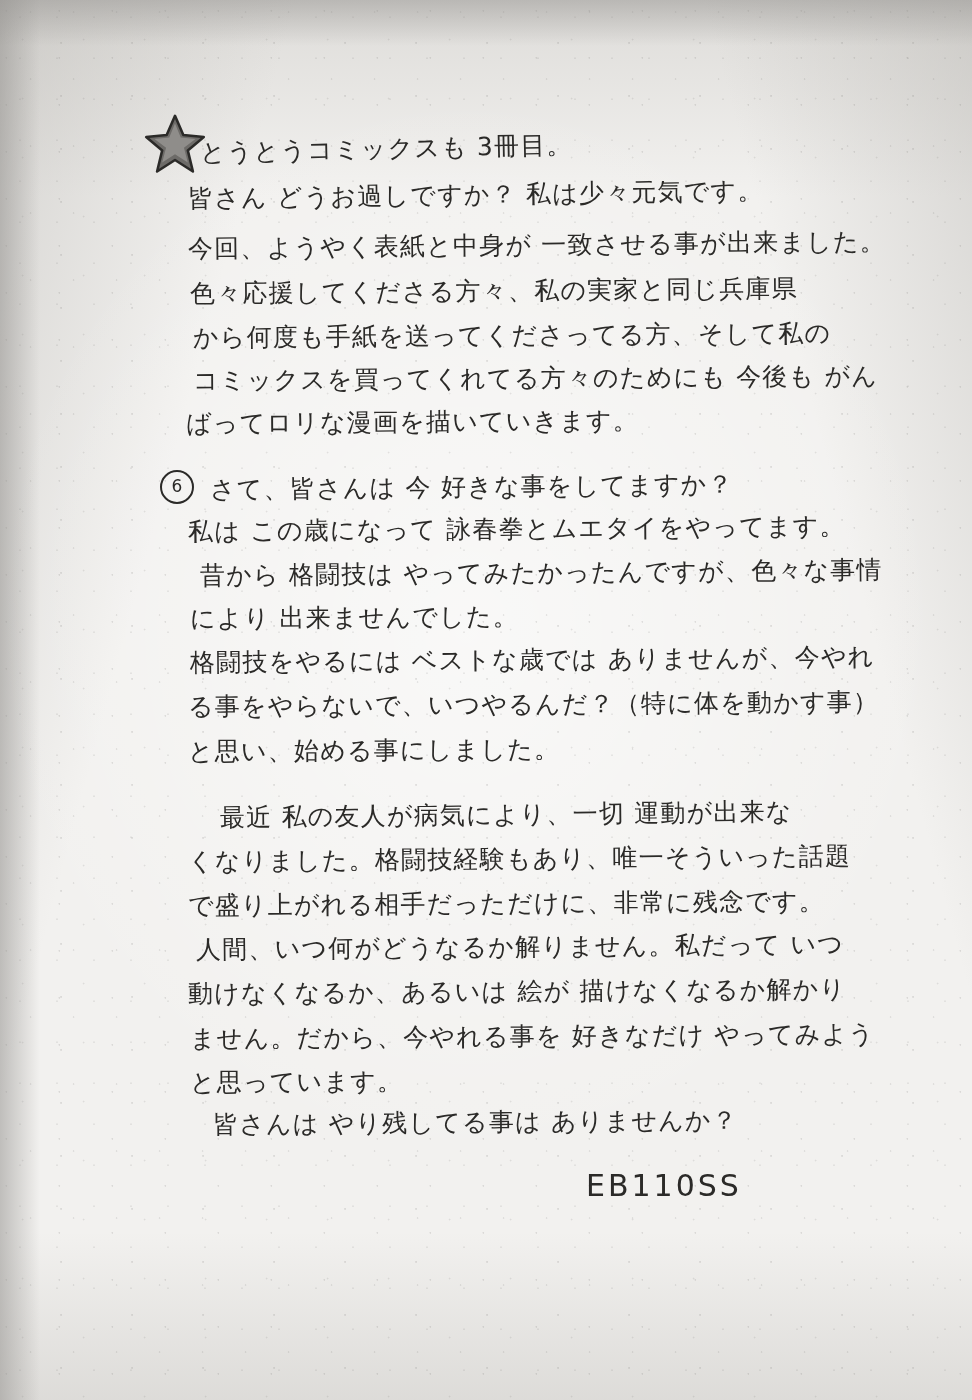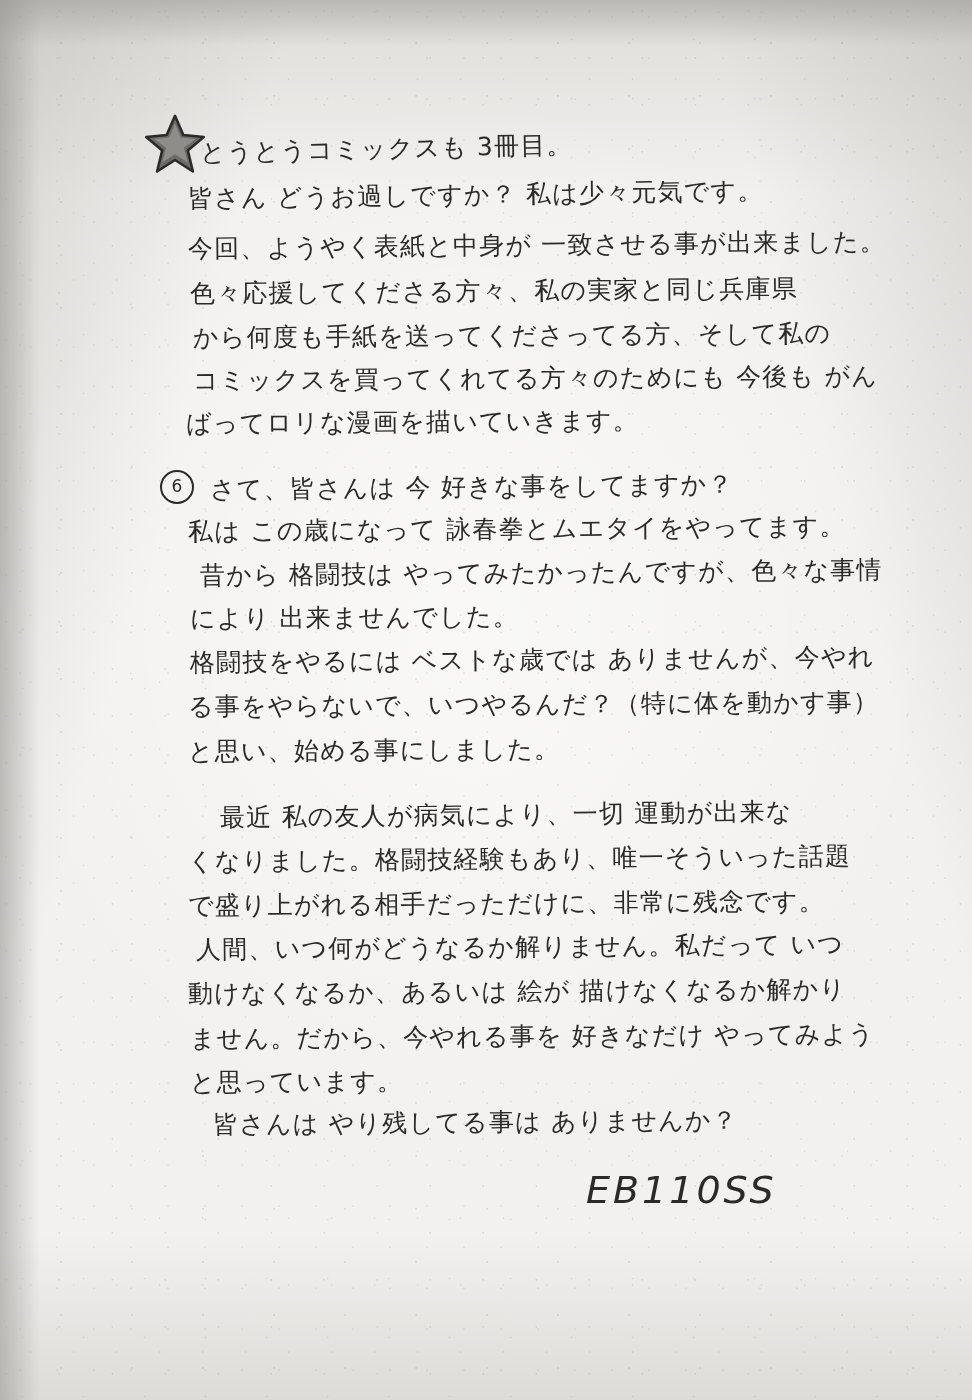--- a/index.html
+++ b/index.html
@@ -91,24 +91,23 @@
     line-height: 28px;
     text-align: center;
     color: #2b2a28;
   }
 
   .sign {
     position: absolute;
     left: 586px;
     top: 1168px;
     font-family: "DejaVu Sans", sans-serif;
-    font-size: 38px;
+    font-size: 30px;
     letter-spacing: 3px;
     color: #2b2a28;
-    font-style: italic;
     text-align: center;
   }
 </style>
 </head>
 <body>
 
 <div class="page">
   <div class="grain"></div>
   <div class="speckle"></div>
   <div class="edge-dark-left"></div>

